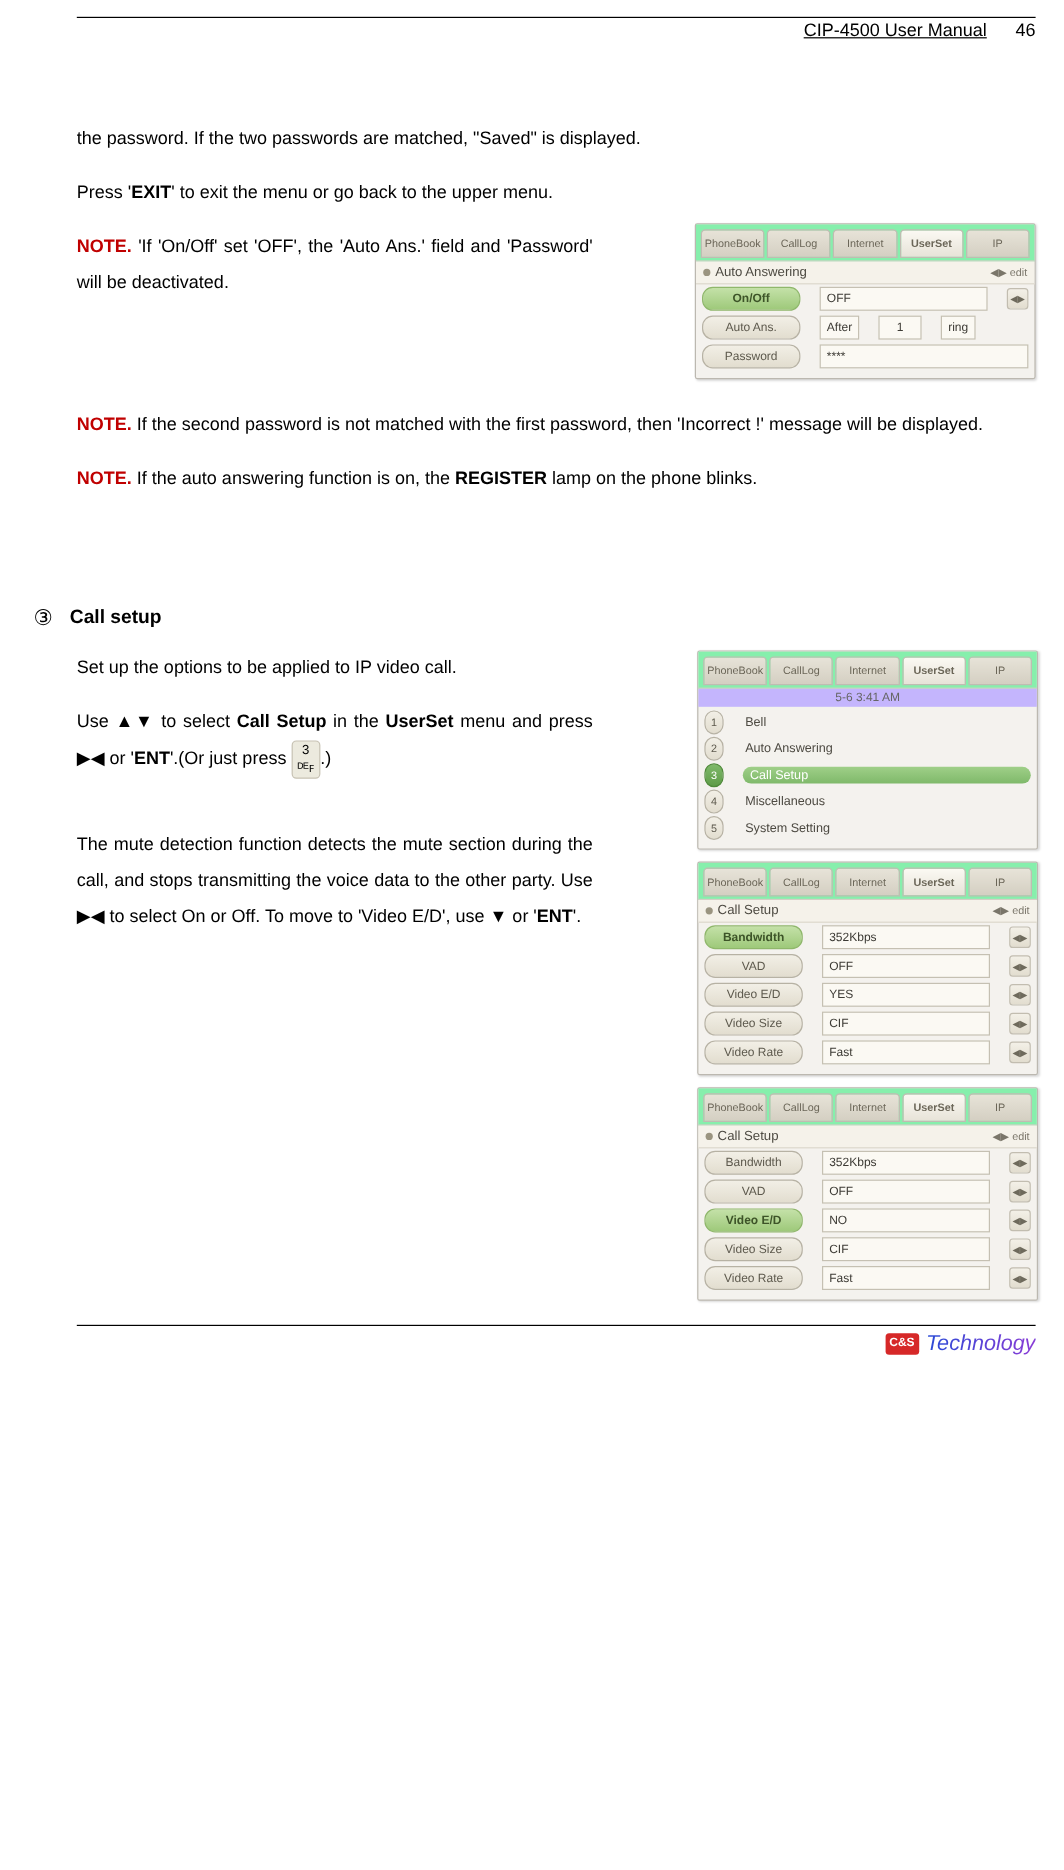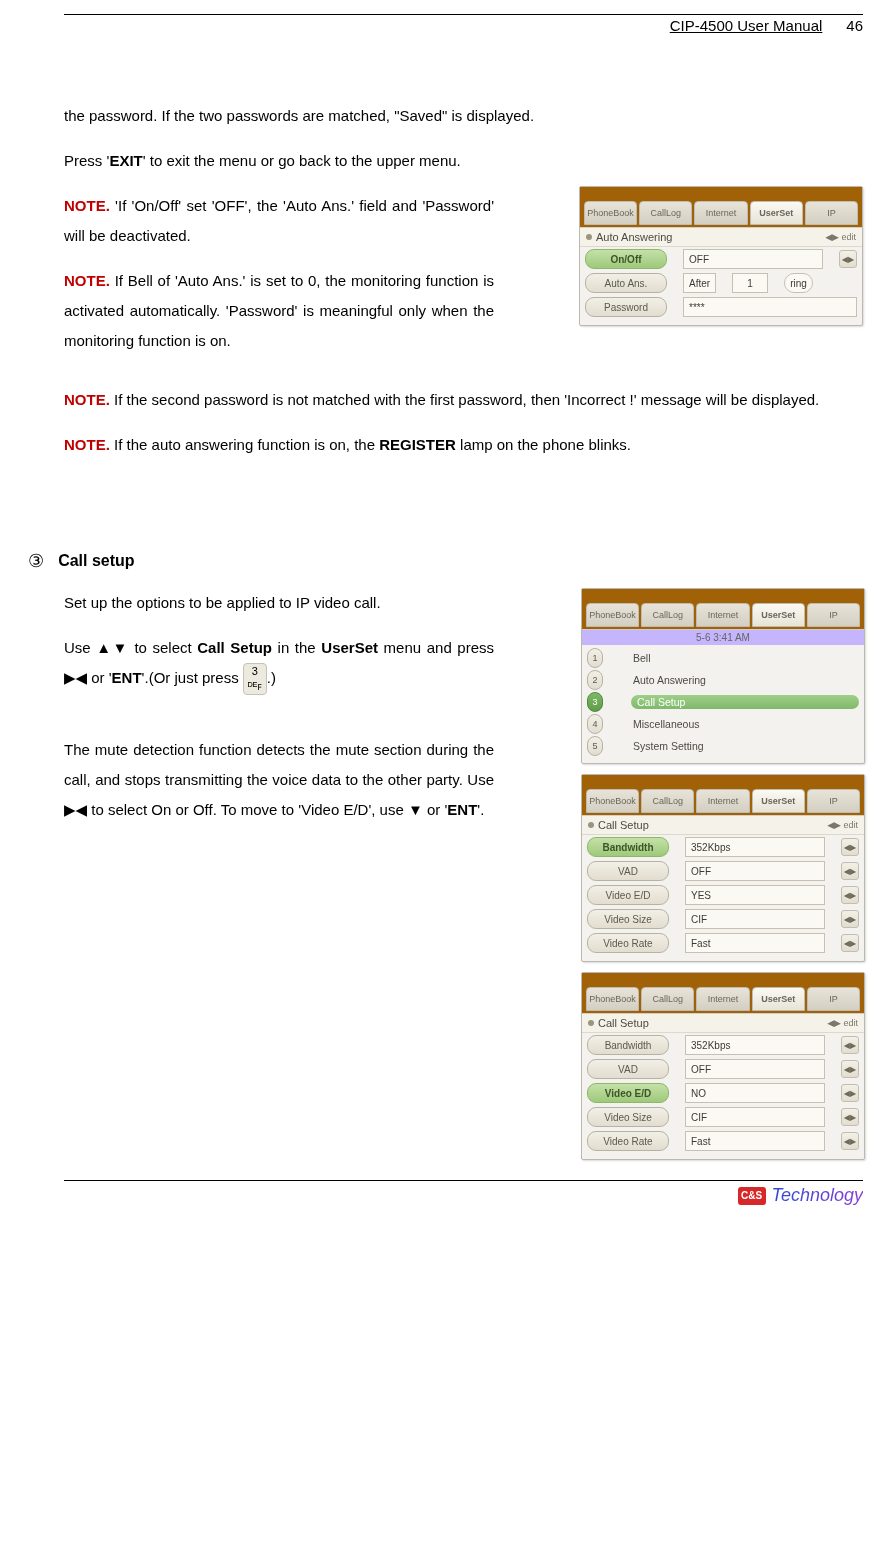--- a/index.html
+++ b/index.html
@@ -77,22 +77,22 @@
     background: #f4f2ee;
     border: 1px solid #bcb8b0;
     border-radius: 2px;
     box-shadow: 1px 1px 2px rgba(0,0,0,.15);
     font-size: 11px;
     color: #4c4a44;
   }
   .device .tabs {
     display: flex;
     gap: 2px;
-    padding: 14px 4px 2px 4px;
-    background: #a16207;
+    padding: 4px 4px 2px 4px;
+    background: #86efac;
     border-bottom: 1px solid #d3cfc5;
   }
   .device .tab {
     flex: 1;
     height: 22px;
     border: 1px solid #c0bcb2;
     border-radius: 4px 4px 0 0;
     background: linear-gradient(#e7e3d8,#d4cfc2);
     display: flex;
     align-items: center;
@@ -191,21 +191,20 @@
     padding: 2px 0;
   }
   .device .menu-list .row {
     padding: 1px 5px;
   }
   .device .menu-list .label {
     flex:1;
     font-size:10.5px;
     color:#4d4a42;
     padding-left:2px;
-    margin-left:12px;
   }
   .device .body { padding-bottom:6px; }
   .inline-key {
     display: inline-block;
     width: 22px;
     text-align: center;
     background: #eceade;
     border: 1px solid #c7c2b3;
     border-radius: 4px;
     font-size: 11px;
@@ -276,42 +275,39 @@
         </div>
         <div class="row">
           <span class="pill green">On/Off</span>
           <span class="field">OFF</span>
           <span class="sq">◀▶</span>
         </div>
         <div class="row">
           <span class="pill">Auto Ans.</span>
           <span class="field" style="flex:0 0 auto;">After</span>
           <span class="field small">1</span>
-          <span class="field" style="flex:0 0 auto;border-radius:10px;">ring</span>
+          <span class="field" style="flex:0 0 auto;">ring</span>
         </div>
         <div class="row">
           <span class="pill">Password</span>
           <span class="field">****</span>
         </div>
       </div>
     </div>
 
     <p class="para">the password. If the two passwords are matched, "Saved" is displayed.</p>
 
     <p class="para">
       <span>  Press '</span><span class="bold">EXIT</span><span>' to exit the menu or go back to the upper menu.</span>
     </p>
 
     <p class="para" style="max-width:430px;">
       <span class="note-label">NOTE.</span><span> 'If 'On/Off' set 'OFF', the 'Auto Ans.' field and 'Password' will be deactivated.</span>
     </p>
 
-    <p class="para" style="max-width:430px;">
-      <span class="note-label">NOTE.</span><span> If Bell of 'Auto Ans.' is set to 0, the monitoring function is activated automatically. 'Password' is meaningful only when the monitoring function is on.</span>
-    </p>
 
     <div class="clear"></div>
 
     <p class="para">
       <span class="note-label">NOTE.</span><span> If the second password is not matched with the first password, then 'Incorrect !' message will be displayed.</span>
     </p>
 
     <p class="para">
       <span class="note-label">NOTE.</span><span> If the auto answering function is on, the </span><span class="bold">REGISTER</span><span> lamp on the phone blinks.</span>
     </p>

